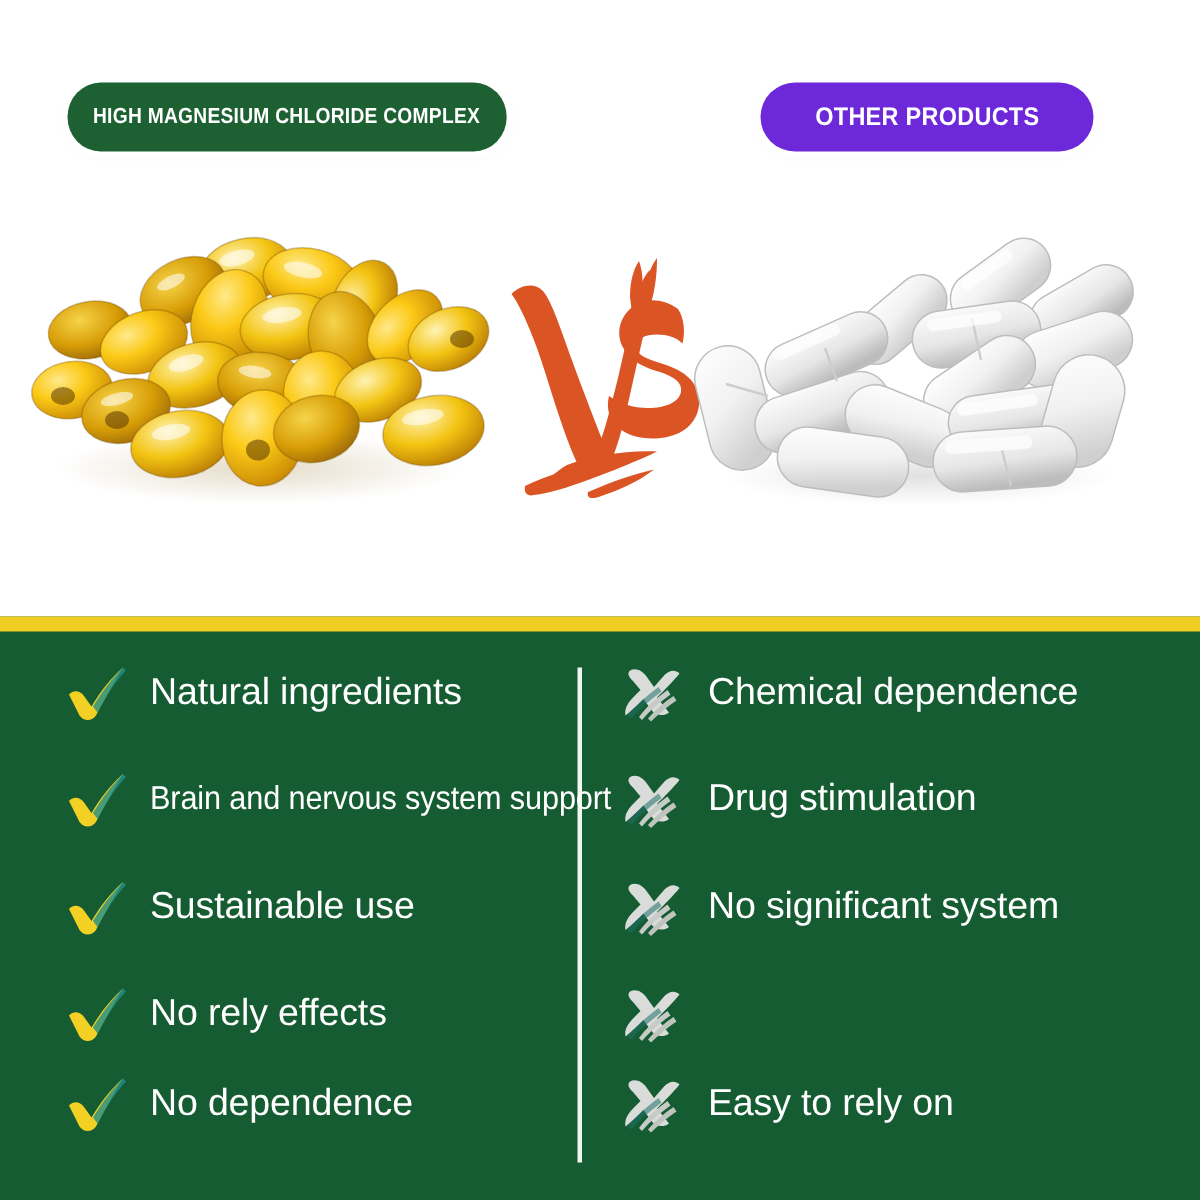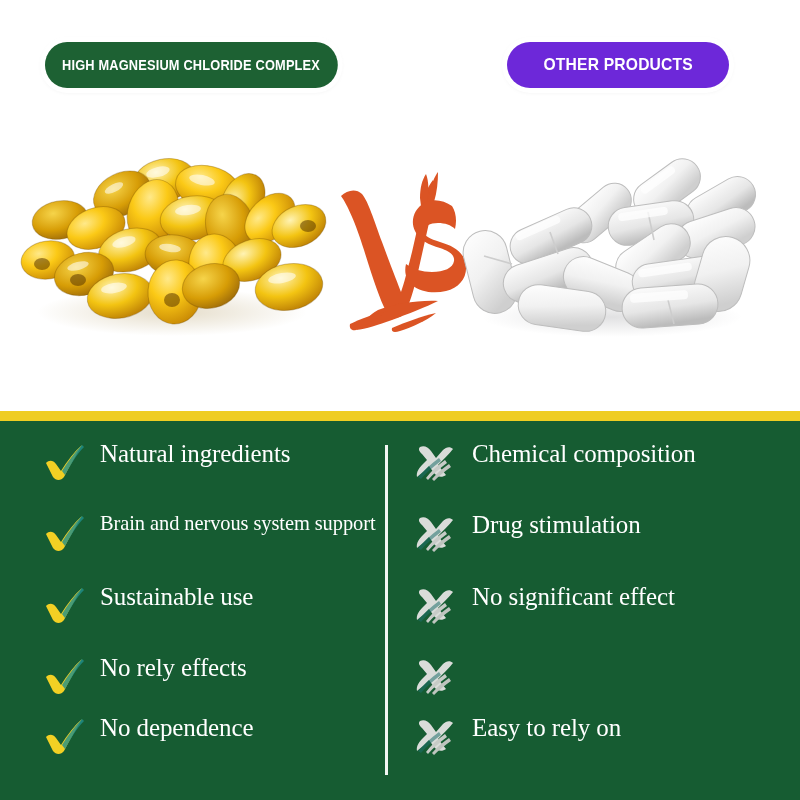--- a/index.html
+++ b/index.html
@@ -4,21 +4,21 @@
 <style>
   html,body{margin:0;padding:0;}
   body{
     width:800px;height:800px;overflow:hidden;
     background:#ffffff;
     font-family:"Liberation Sans", sans-serif;
   }
   .poster{position:relative;width:800px;height:800px;background:#fff;}
 
   
-  .pill-row{position:absolute;top:0;left:0;width:800px;height:130px;}
+  .pill-row{position:absolute;top:13px;left:0;width:800px;height:130px;}
   .pill{
     position:absolute;
     border-radius:40px;
     display:flex;align-items:center;justify-content:center;
     color:#ffffff;
     font-weight:bold;
     letter-spacing:.2px;
     box-shadow:0 0 0 5px #ffffff, 0 1px 6px rgba(0,0,0,.28);
     white-space:nowrap;
   }
@@ -58,21 +58,21 @@
   .divider{
     position:absolute;left:385px;top:34px;width:3px;height:330px;
     background:#f2f6f3;
   }
 
   .col{position:absolute;top:10px;}
   .col-left{left:0;width:385px;}
   .col-right{left:388px;width:412px;}
 
   .row{
-    position:absolute;height:40px;display:flex;font-family:Liberation Serif, serif;
+    position:absolute;height:40px;display:flex;align-items:center;
   }
   .col-left  .row{left:42px;width:340px;}
   .col-right .row{left:24px;width:390px;}
 
   .mark{
     width:46px;flex:0 0 46px;height:40px;position:relative;
   }
   .mark svg{position:absolute;left:0;top:0;}
 
   .row-label{
@@ -316,21 +316,21 @@
         <span class="mark">
           <svg width="46" height="40" viewBox="0 0 46 40">
             <path d="M8 6 C12 4 16 6 19 10 L24 17 L31 9 C34 6 38 5 41 8
                      C37 13 31 19 26 24 L34 34 C30 37 25 36 22 32 L17 25
                      C13 29 9 33 5 36 C4 31 7 27 11 23 L15 19 L10 13 C7 10 6 8 8 6 Z" fill="#d9dcd9"></path>
             <path d="M6 36 C12 29 19 23 27 17 L29 20 C21 26 14 32 9 38 Z" fill="#1f6f6b" opacity=".55"></path>
             <path d="M14 37 C19 30 26 24 33 19 L35 22 C28 27 21 33 16 39 Z" fill="#c7cbc7"></path>
             <path d="M20 38 C25 32 31 27 37 23 L39 26 C33 30 27 35 22 40 Z" fill="#bfc4bf"></path>
           </svg>
         </span>
-        <span class="row-label">Chemical composition</span>
+        <span class="row-label">Chemical dependence</span>
       </div>
 
       <div class="row r1">
         <span class="mark">
           <svg width="46" height="40" viewBox="0 0 46 40">
             <path d="M8 6 C12 4 16 6 19 10 L24 17 L31 9 C34 6 38 5 41 8
                      C37 13 31 19 26 24 L34 34 C30 37 25 36 22 32 L17 25
                      C13 29 9 33 5 36 C4 31 7 27 11 23 L15 19 L10 13 C7 10 6 8 8 6 Z" fill="#d9dcd9"></path>
             <path d="M6 36 C12 29 19 23 27 17 L29 20 C21 26 14 32 9 38 Z" fill="#1f6f6b" opacity=".55"></path>
             <path d="M14 37 C19 30 26 24 33 19 L35 22 C28 27 21 33 16 39 Z" fill="#c7cbc7"></path>
@@ -344,21 +344,21 @@
         <span class="mark">
           <svg width="46" height="40" viewBox="0 0 46 40">
             <path d="M8 6 C12 4 16 6 19 10 L24 17 L31 9 C34 6 38 5 41 8
                      C37 13 31 19 26 24 L34 34 C30 37 25 36 22 32 L17 25
                      C13 29 9 33 5 36 C4 31 7 27 11 23 L15 19 L10 13 C7 10 6 8 8 6 Z" fill="#d9dcd9"></path>
             <path d="M6 36 C12 29 19 23 27 17 L29 20 C21 26 14 32 9 38 Z" fill="#1f6f6b" opacity=".55"></path>
             <path d="M14 37 C19 30 26 24 33 19 L35 22 C28 27 21 33 16 39 Z" fill="#c7cbc7"></path>
             <path d="M20 38 C25 32 31 27 37 23 L39 26 C33 30 27 35 22 40 Z" fill="#bfc4bf"></path>
           </svg>
         </span>
-        <span class="row-label">No significant effect</span>
+        <span class="row-label">No significant system</span>
       </div>
 
       <div class="row r3">
         <span class="mark">
           <svg width="46" height="40" viewBox="0 0 46 40">
             <path d="M8 6 C12 4 16 6 19 10 L24 17 L31 9 C34 6 38 5 41 8
                      C37 13 31 19 26 24 L34 34 C30 37 25 36 22 32 L17 25
                      C13 29 9 33 5 36 C4 31 7 27 11 23 L15 19 L10 13 C7 10 6 8 8 6 Z" fill="#d9dcd9"></path>
             <path d="M6 36 C12 29 19 23 27 17 L29 20 C21 26 14 32 9 38 Z" fill="#1f6f6b" opacity=".55"></path>
             <path d="M14 37 C19 30 26 24 33 19 L35 22 C28 27 21 33 16 39 Z" fill="#c7cbc7"></path>

